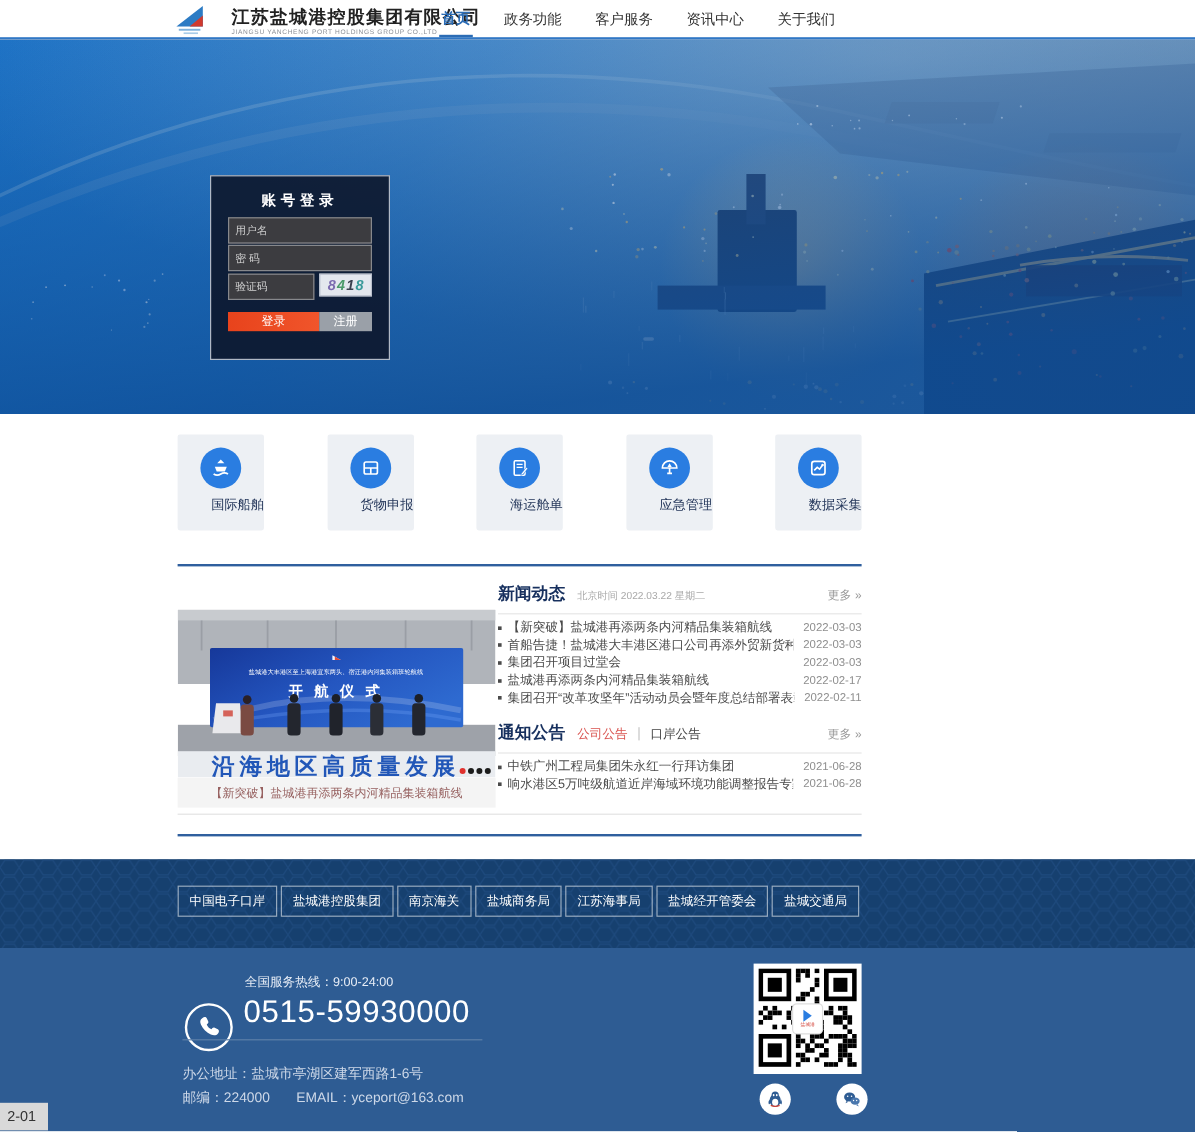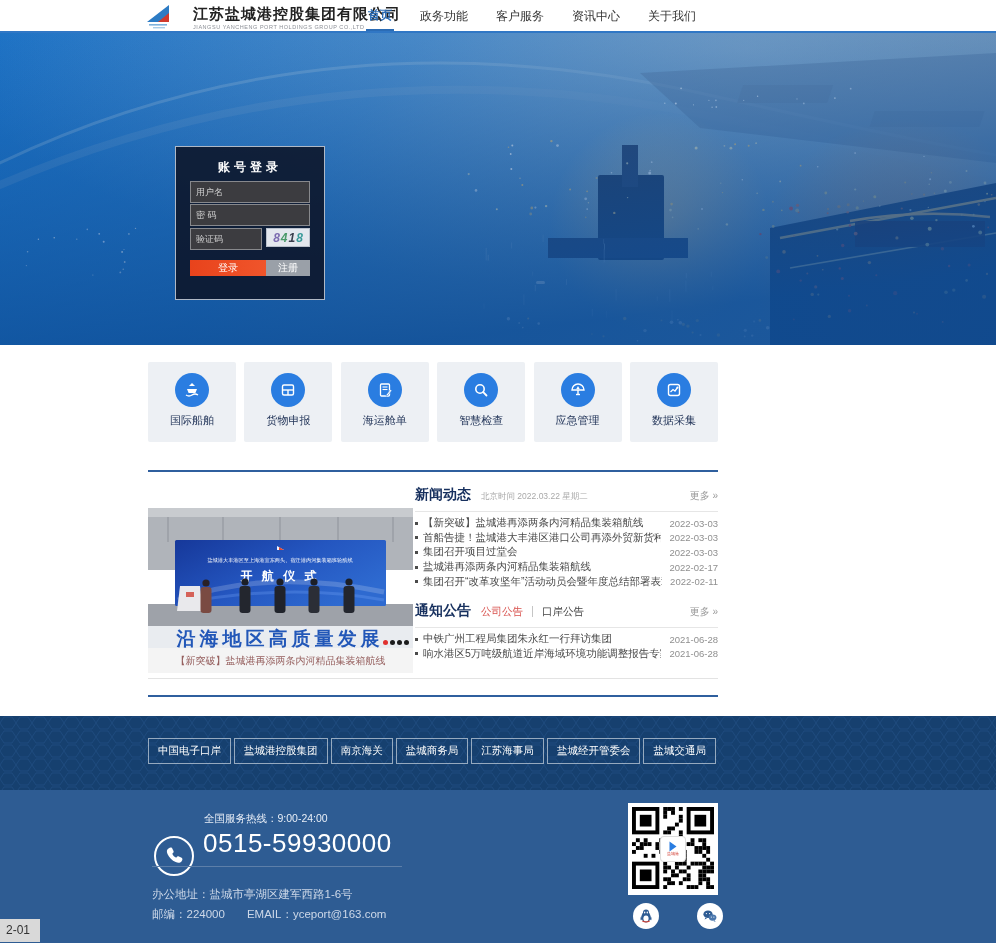--- a/index.html
+++ b/index.html
@@ -26,21 +26,21 @@
   .login-field::placeholder { color:#cfcfcf; }
   #f-user { top:34px; } #f-pass { top:57px; } #f-captcha { top:81px; width:72px; }
   .captcha-box { position:absolute; right:14px; top:81px; width:44px; height:19px; background:#e3e7ee; border:1px solid #b9c0cc; display:flex; align-items:center; justify-content:center; gap:1px; cursor:pointer; }
   .captcha-box span { font-size:12px; font-style:italic; font-weight:bold; line-height:1; }
   .cap0 { color:#7b6bb0; } .cap1 { color:#4a9a6a; } .cap2 { color:#3a3f4e; } .cap3 { color:#3a9a9a; }
   .btn-login { position:absolute; left:14px; top:113px; width:76px; height:16px; background:linear-gradient(90deg,#e8431c,#f0552b); border:none; color:#fff; font-size:10px; cursor:pointer; }
   .btn-reg { position:absolute; right:14px; top:113px; width:44px; height:16px; background:#9aa0a8; border:none; color:#fff; font-size:10px; cursor:pointer; }
 
   
   .services { position:absolute; left:148px; top:362px; width:570px; display:flex; justify-content:space-between; }
-  .svc-card { width:88px; height:80px; background:#edf0f4; border-radius:2px; text-align:center; cursor:pointer; }
+  .svc-card { width:72px; height:80px; background:#edf0f4; border-radius:2px; text-align:right; cursor:pointer; }
   .svc-circle { width:34px; height:34px; border-radius:50%; background:#2a7de1; margin:11px auto 6px; display:flex; align-items:center; justify-content:center; }
   .svc-label { font-size:11px; color:#24365a; }
 
   .hr-navy { position:absolute; left:148px; width:570px; height:0; border-top:2px solid #2f5f9e; }
   .hr-light { position:absolute; left:148px; width:570px; height:0; border-top:1px solid #e3e3e3; }
 
   
   .carousel { position:absolute; left:148px; top:508px; width:265px; height:140px; overflow:hidden; cursor:pointer; }
   .dots { position:absolute; left:383px; top:640px; display:flex; gap:2px; z-index:3; }
   .dot { width:5px; height:5px; border-radius:50%; background:#1c1c1c; cursor:pointer; }
@@ -430,29 +430,20 @@
             <line x1="6.5" y1="6" x2="11.5" y2="6" stroke="#fff" stroke-width="1.1"></line>
             <line x1="6.5" y1="8.5" x2="11.5" y2="8.5" stroke="#fff" stroke-width="1.1"></line>
             <path d="M10.5 13.5 l4-5 1.3 1 -4 5 -1.8 0.6 z" fill="#fff" stroke="#2a7de1" stroke-width="0.5"></path>
           </svg>
       </div>
       <div class="svc-label">海运舱单</div>
     </div>
     <div class="svc-card">
       <div class="svc-circle">
         <svg width="18" height="18" viewBox="0 0 18 18">
-            <circle cx="8" cy="8" r="4.2" fill="none" stroke="#fff" stroke-width="1.6"></circle>
-            <line x1="11.2" y1="11.2" x2="14.5" y2="14.5" stroke="#fff" stroke-width="1.8" stroke-linecap="round"></line>
-          </svg>
-      </div>
-      <div class="svc-label">智慧检查</div>
-    </div>
-    <div class="svc-card">
-      <div class="svc-circle">
-        <svg width="18" height="18" viewBox="0 0 18 18">
             <path d="M9 3 a6 6 0 0 1 6 6 h-12 a6 6 0 0 1 6-6" fill="none" stroke="#fff" stroke-width="1.4"></path>
             <line x1="9" y1="9" x2="9" y2="13.5" stroke="#fff" stroke-width="1.4"></line>
             <path d="M7 13.5 h4" stroke="#fff" stroke-width="1.4"></path>
             <path d="M9 5 l1.8 3.2 h-3.6 z" fill="#fff"></path>
           </svg>
       </div>
       <div class="svc-label">应急管理</div>
     </div>
     <div class="svc-card">
       <div class="svc-circle">

